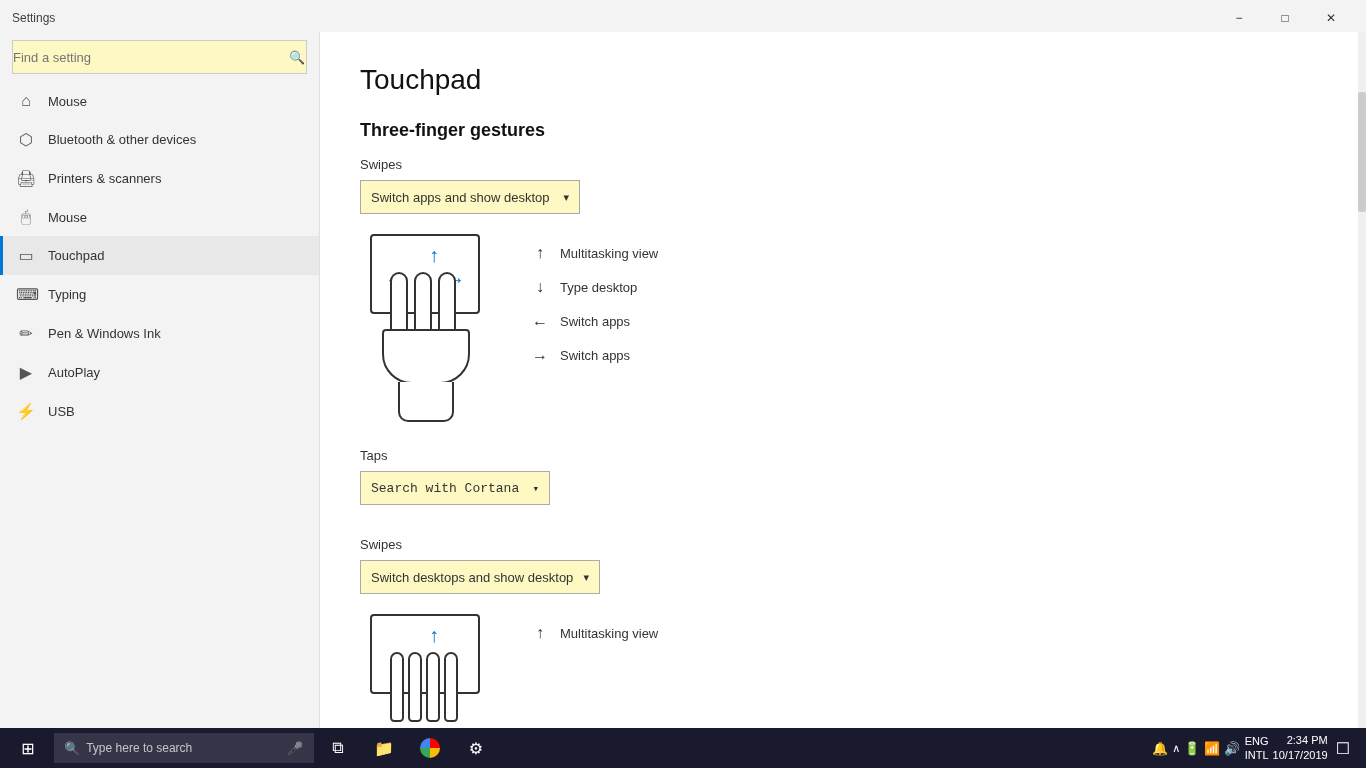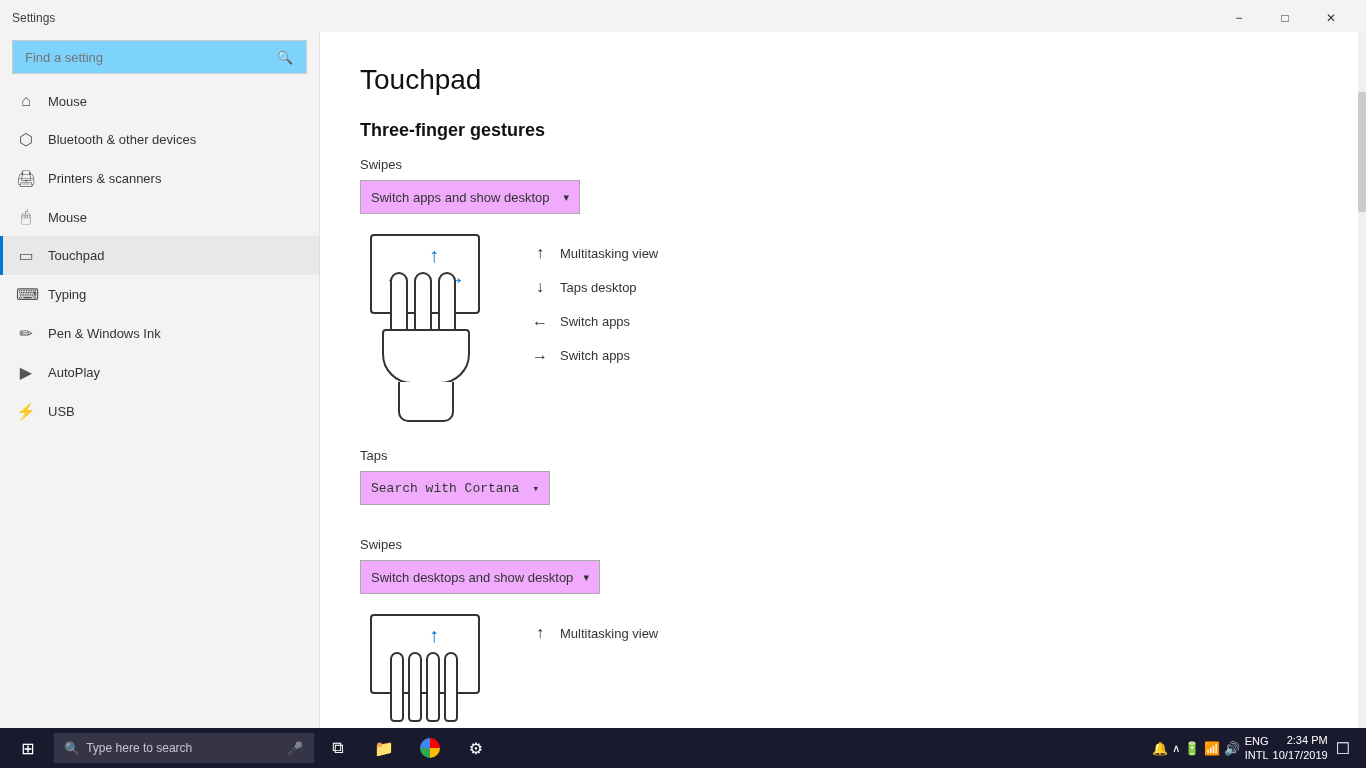--- a/index.html
+++ b/index.html
@@ -24,21 +24,21 @@
     
     .sidebar {
       width: 320px; background: #f3f3f3;
       display: flex; flex-direction: column;
       border-right: 1px solid #e0e0e0;
       flex-shrink: 0;
     }
     .sidebar-search {
       margin: 8px 12px 8px 12px;
       display: flex; align-items: center;
-      border: 1px solid #ccc; background: #7dd3fc; height: 34px; padding: 0 12px;
+      border: 1px solid #ccc; background: #fef9c3; height: 34px; padding: 0 0;
     }
     .sidebar-search input {
       border: none; outline: none; flex: 1; font-size: 13px; background: transparent;
     }
     .sidebar-search-icon { color: #555; font-size: 13px; }
     .sidebar-section-label {
       padding: 8px 16px 4px 16px; font-size: 12px; font-weight: 600; color: #333;
       text-transform: none;
     }
     .sidebar-item {
@@ -59,21 +59,21 @@
     .main-content {
       flex: 1; background: white; overflow-y: auto; padding: 32px 40px;
     }
     .page-title { font-size: 28px; font-weight: 300; color: #111; margin-bottom: 24px; }
     .section-title { font-size: 18px; font-weight: 700; color: #111; margin-bottom: 16px; }
     .sub-label { font-size: 13px; color: #333; margin-bottom: 8px; }
 
     
     .dropdown {
       display: inline-flex; align-items: center; justify-content: space-between;
-      border: 1px solid #aaa; background: #f0abfc; padding: 6px 10px;
+      border: 1px solid #aaa; background: #fef9c3; padding: 6px 10px;
       cursor: pointer; font-size: 13px; color: #333; min-width: 220px;
       height: 34px;
     }
     .dropdown-arrow { margin-left: 10px; font-size: 11px; }
 
     
     .gesture-area {
       display: flex; align-items: flex-start; gap: 40px; margin: 20px 0 24px 0;
     }
     .gesture-diagram {
@@ -265,21 +265,21 @@
         <div class="hand-wrist"></div>
       </div>
 
       <div class="gesture-labels">
         <div class="gesture-label-row">
           <span class="gesture-arrow">↑</span>
           <span>Multitasking view</span>
         </div>
         <div class="gesture-label-row">
           <span class="gesture-arrow">↓</span>
-          <span>Taps desktop</span>
+          <span>Type desktop</span>
         </div>
         <div class="gesture-label-row">
           <span class="gesture-arrow">←</span>
           <span>Switch apps</span>
         </div>
         <div class="gesture-label-row">
           <span class="gesture-arrow">→</span>
           <span>Switch apps</span>
         </div>
       </div>

